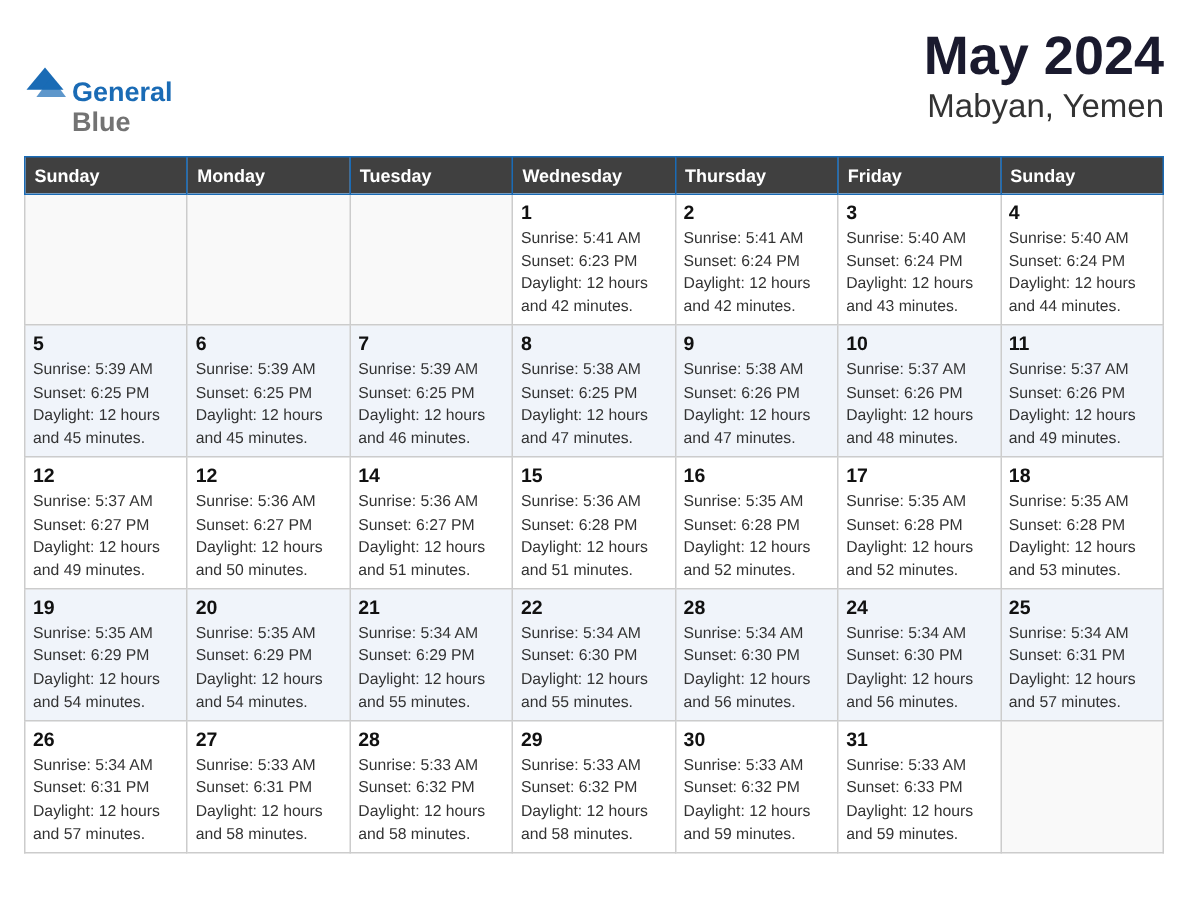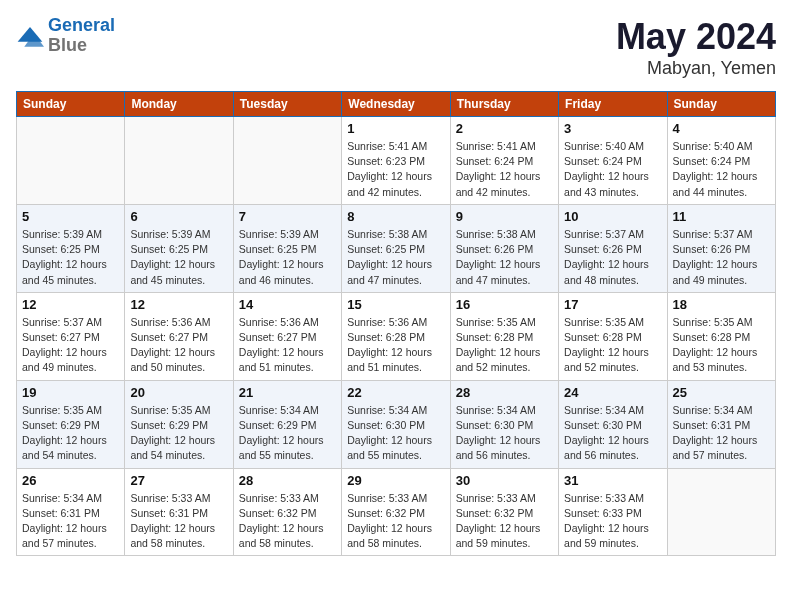--- a/index.html
+++ b/index.html
@@ -19,48 +19,49 @@
     .logo {
       display: flex;
       align-items: center;
       gap: 4px;
     }
     .logo-text {
       font-size: 18px;
       font-weight: bold;
       color: #1a1a2e;
       line-height: 1.1;
+      margin-top: 36px;
     }
     .logo-text span {
       color: #1a6bb5;
     }
     .logo-icon {
       width: 28px;
       height: 22px;
       position: relative;
     }
     .title-block {
       text-align: right;
     }
     .month-title {
       font-size: 36px;
       font-weight: bold;
       color: #1a1a2e;
     }
     .location-title {
-      font-size: 18px;
+      font-size: 22px;
       color: #333;
     }
     .calendar {
       width: 100%;
       border-collapse: collapse;
       font-size: 11px;
     }
     .calendar th {
-      background-color: #c2410c;
+      background-color: #404040;
       color: #fff;
       text-align: left;
       padding: 5px 6px;
       font-size: 12px;
       font-weight: bold;
       border: 1px solid #1a6bb5;
     }
     .calendar td {
       border: 1px solid #ccc;
       vertical-align: top;

